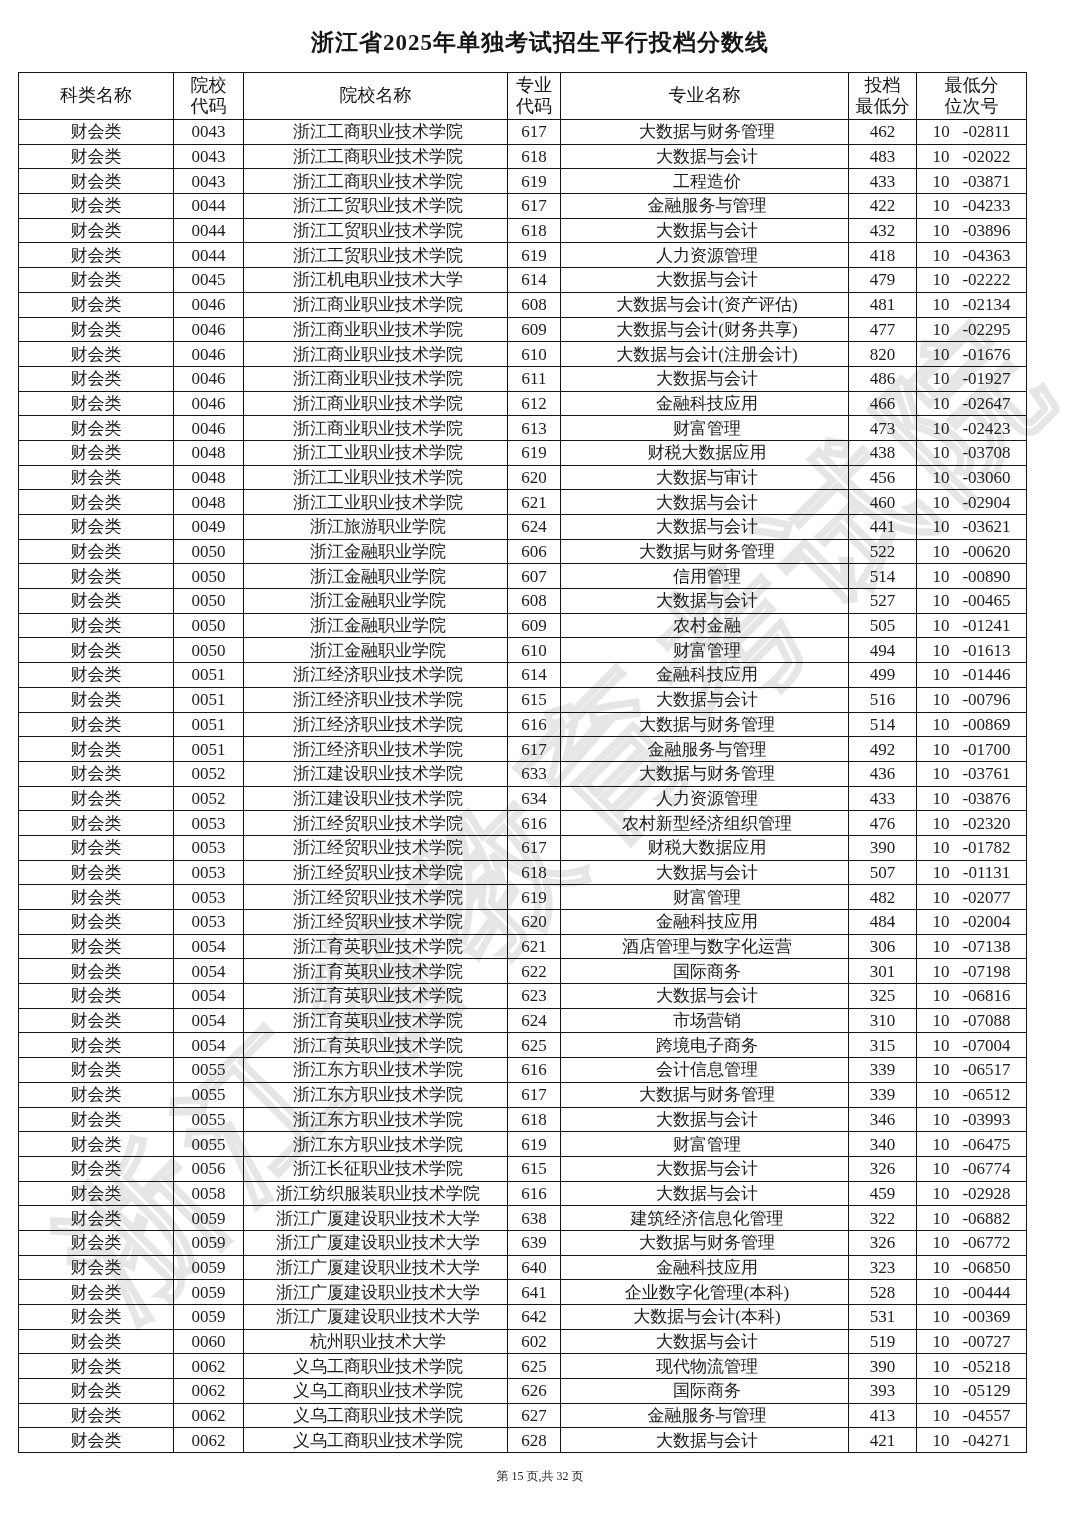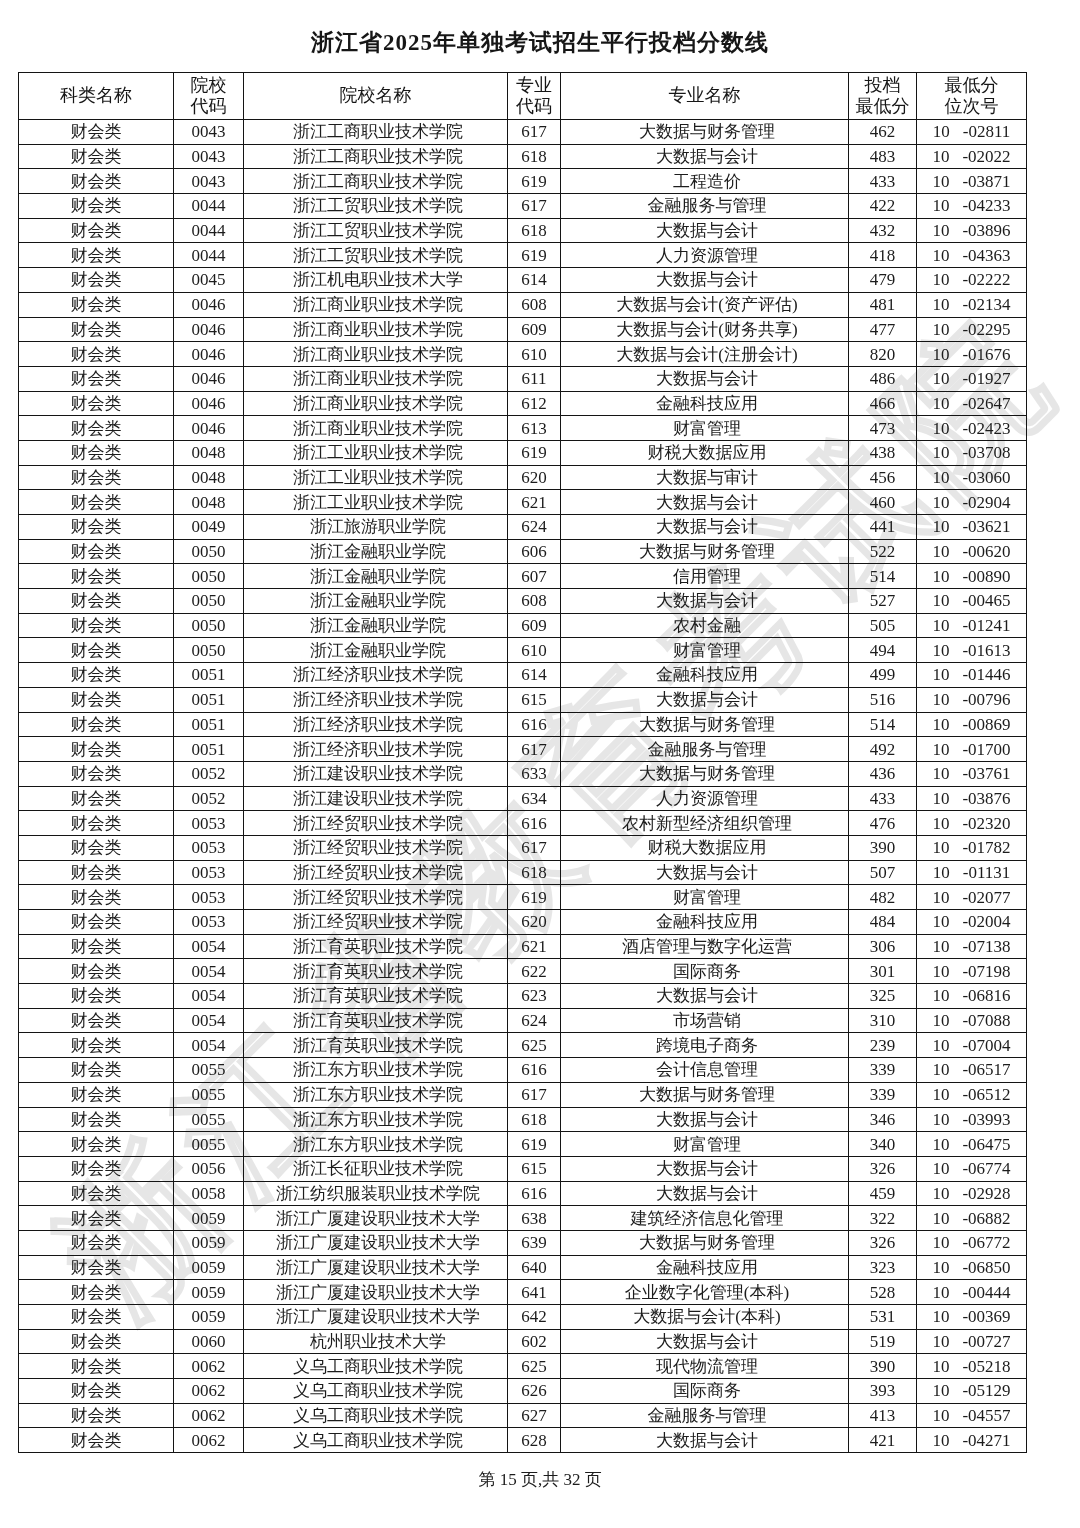--- a/index.html
+++ b/index.html
@@ -75,21 +75,21 @@
     vertical-align: middle;
     color: #1c1c1c;
   }
   td.c-left { text-align: left; padding-left: 5px; }
   td.c-rank span.grp { margin-right: 13px; text-align: center; }
   .footer {
     position: relative;
     z-index: 2;
     margin-top: 15px;
     text-align: center;
-    font-size: 17px;
+    font-size: 12px;
     color: #1c1c1c;
   }
 </style>
 </head>
 <body>
 
 <div class="page">
 
   <div class="watermark">浙江省教育考试院</div>
 
@@ -535,21 +535,21 @@
           <td class="c-rank">
             <span class="grp">10</span><span>-07088</span>
           </td>
         </tr>
         <tr>
           <td>财会类</td>
           <td>0054</td>
           <td class="c-left">浙江育英职业技术学院</td>
           <td>625</td>
           <td class="c-left">跨境电子商务</td>
-          <td>239</td>
+          <td>315</td>
           <td class="c-rank">
             <span class="grp">10</span><span>-07004</span>
           </td>
         </tr>
         <tr>
           <td>财会类</td>
           <td>0055</td>
           <td class="c-left">浙江东方职业技术学院</td>
           <td>616</td>
           <td class="c-left">会计信息管理</td>

